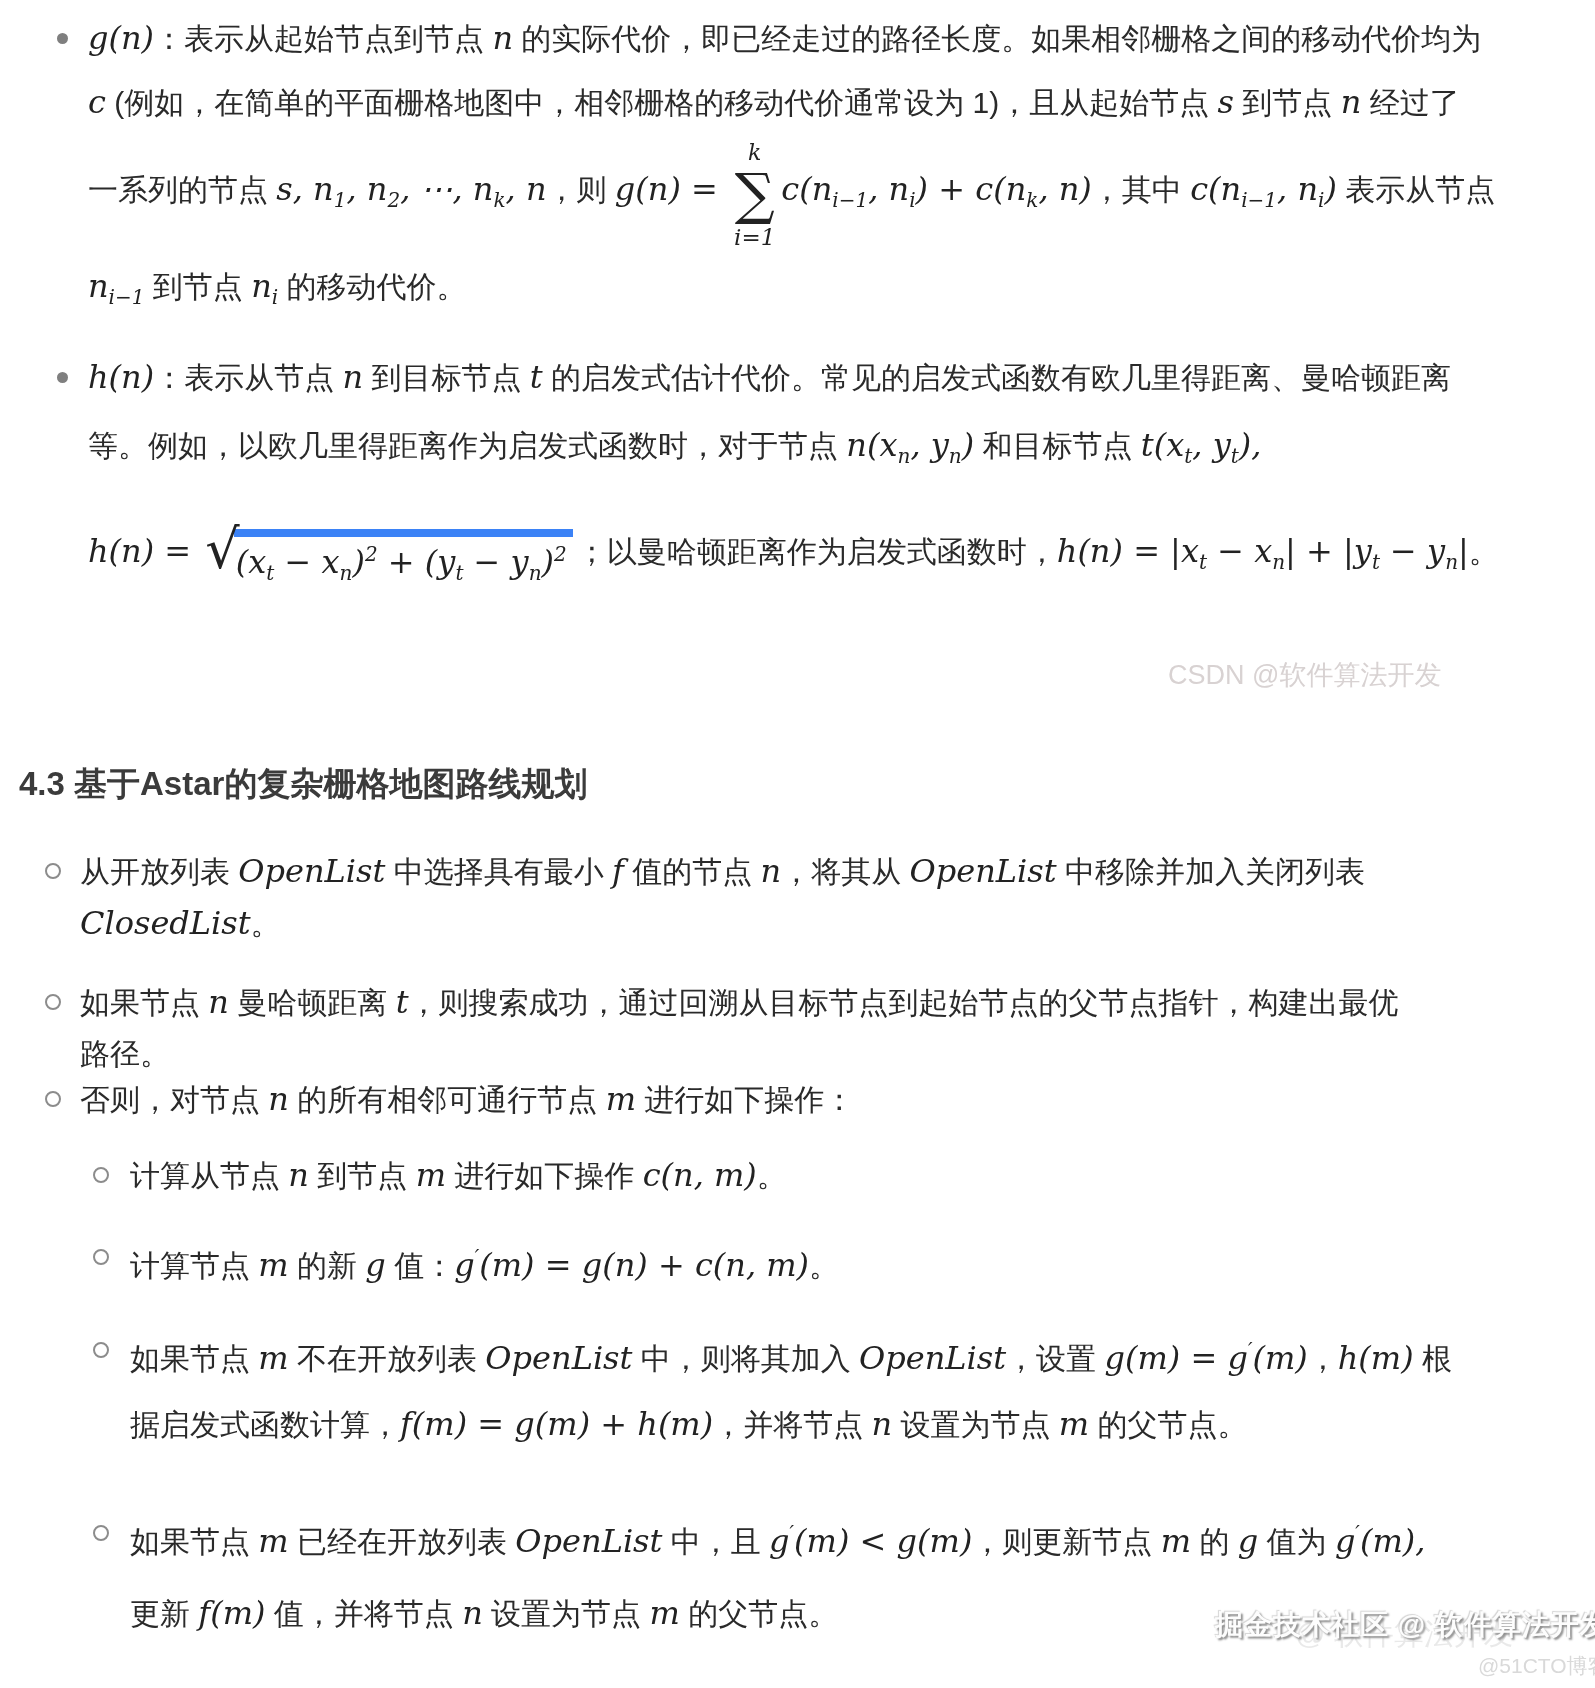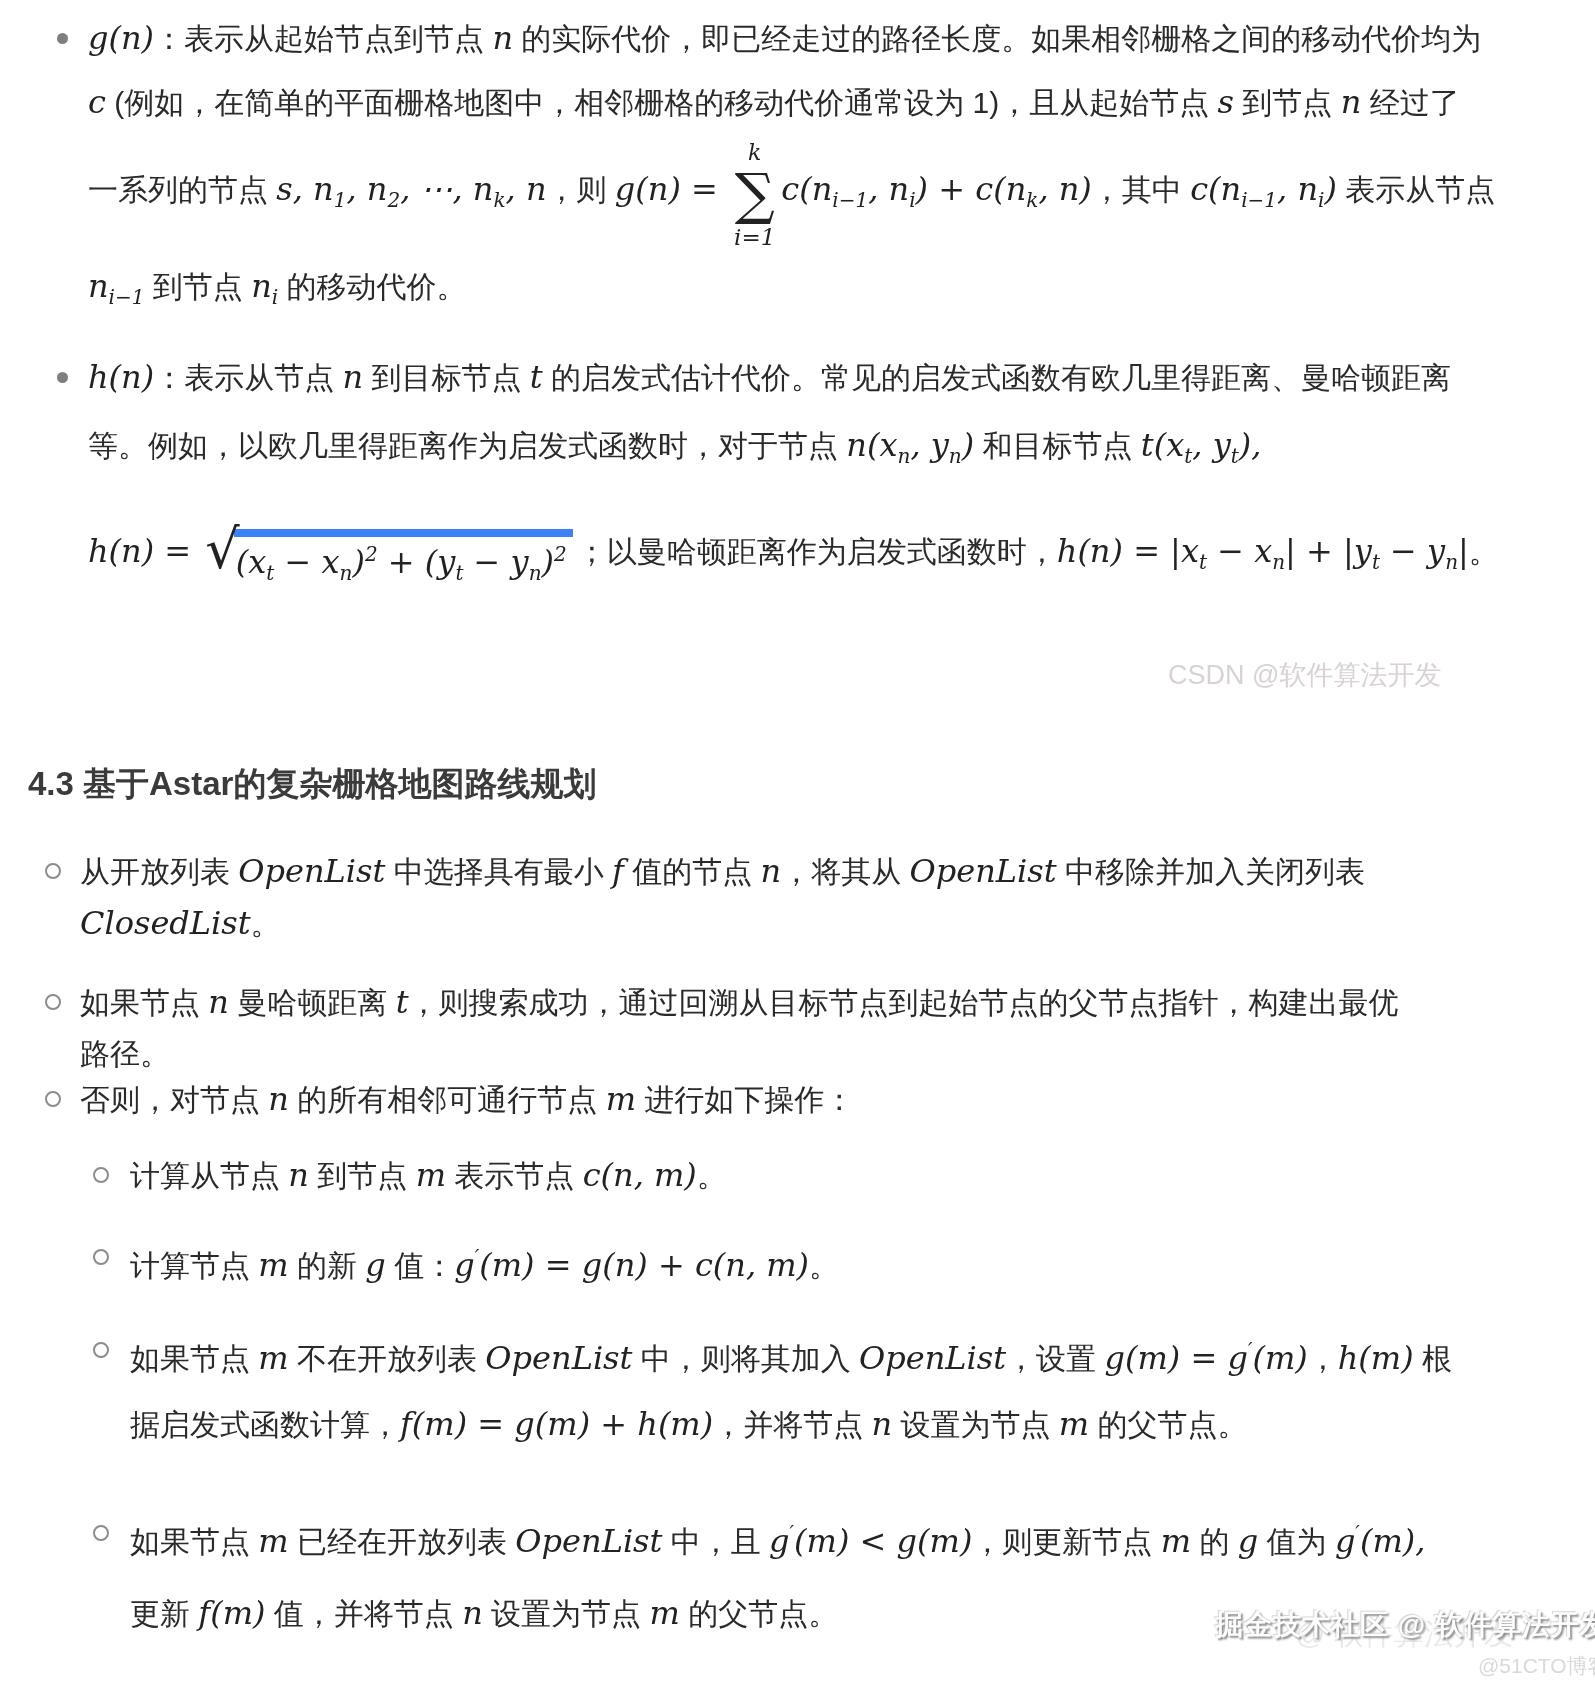--- a/index.html
+++ b/index.html
@@ -40,21 +40,21 @@
 
   .blk-1{top:343px;left:88px;}
   .blk-1 .line{height:68px;line-height:68px;}
   .blk-1 .l3{height:84px;line-height:84px;margin-top:30px;}
   .blk-1 .dot{left:-31px;top:29px;}
 
   .blk-2{top:625px;left:88px;}
   .blk-2 .line{height:62px;line-height:62px;}
   .blk-2 .dot{left:-31px;top:26px;}
 
-  .blk-3{top:762px;left:28px;}
+  .blk-3{top:762px;left:19px;}
   .blk-3 .line{height:44px;line-height:44px;}
 
   .blk-4{top:845px;left:80px;}
   .blk-5{top:976px;left:80px;}
   .blk-6{top:1073px;left:80px;}
   .blk-4 .line,.blk-5 .line,.blk-6 .line{height:52px;line-height:52px;}
   .blk-4 .ring,.blk-5 .ring,.blk-6 .ring{left:-35px;top:18px;}
 
   .blk-7{top:1147px;left:130px;}
   .blk-8{top:1229px;left:130px;}
@@ -84,17 +84,17 @@
   <div class="wm wm-csdn">CSDN @软件算法开发</div>
   <div class="wm wm-juejin-ghost">@ 软件算法开发</div>
   <div class="wm wm-juejin">掘金技术社区 @ 软件算法开发</div>
   <div class="wm wm-cto">@51CTO博客</div>
 <div class="blk bullet1 blk-0"><span class="dot"></span><div class="line l1"><span class="r-m">g(n)</span><span class="r-c">：表示从起始节点到节点 </span><span class="r-m">n</span><span class="r-c"> 的实际代价，即已经走过的路径长度。如果相邻栅格之间的移动代价均为</span></div><div class="line l2"><span class="r-m">c</span><span class="r-c"> (例如，在简单的平面栅格地图中，相邻栅格的移动代价通常设为 1)，且从起始节点 </span><span class="r-m">s</span><span class="r-c"> 到节点 </span><span class="r-m">n</span><span class="r-c"> 经过了</span></div><div class="line l3"><span class="r-c">一系列的节点 </span><span class="r-m">s, n</span><span class="r-msub">1</span><span class="r-m">, n</span><span class="r-msub">2</span><span class="r-m">, ⋯, n</span><span class="r-msub">k</span><span class="r-m">, n</span><span class="r-c">，则 </span><span class="r-m">g(n) = </span><span class="sum"><span class="sum-top">k</span><span class="sum-sig">∑</span><span class="sum-bot">i=1</span></span><span class="r-m">c(n</span><span class="r-msub">i−1</span><span class="r-m">, n</span><span class="r-msub">i</span><span class="r-m">) + c(n</span><span class="r-msub">k</span><span class="r-m">, n)</span><span class="r-c">，其中 </span><span class="r-m">c(n</span><span class="r-msub">i−1</span><span class="r-m">, n</span><span class="r-msub">i</span><span class="r-m">)</span><span class="r-c"> 表示从节点</span></div><div class="line l4"><span class="r-m">n</span><span class="r-msub">i−1</span><span class="r-c"> 到节点 </span><span class="r-m">n</span><span class="r-msub">i</span><span class="r-c"> 的移动代价。</span></div></div>
     <div class="blk bullet1 blk-1"><span class="dot"></span><div class="line l1"><span class="r-m">h(n)</span><span class="r-c">：表示从节点 </span><span class="r-m">n</span><span class="r-c"> 到目标节点 </span><span class="r-m">t</span><span class="r-c"> 的启发式估计代价。常见的启发式函数有欧几里得距离、曼哈顿距离</span></div><div class="line l2"><span class="r-c">等。例如，以欧几里得距离作为启发式函数时，对于节点 </span><span class="r-m">n(x</span><span class="r-msub">n</span><span class="r-m">, y</span><span class="r-msub">n</span><span class="r-m">)</span><span class="r-c"> 和目标节点 </span><span class="r-m">t(x</span><span class="r-msub">t</span><span class="r-m">, y</span><span class="r-msub">t</span><span class="r-m">),</span></div><div class="line l3"><span class="r-m">h(n) = </span><span class="sqrt"><span class="sqrt-rad">√</span><span class="sqrt-in"><span class="r-m">(x</span><span class="r-msub">t</span><span class="r-m"> − x</span><span class="r-msub">n</span><span class="r-m">)</span><span class="r-msup">2</span><span class="r-m"> + (y</span><span class="r-msub">t</span><span class="r-m"> − y</span><span class="r-msub">n</span><span class="r-m">)</span><span class="r-msup">2</span></span></span><span class="r-c">；以曼哈顿距离作为启发式函数时，</span><span class="r-m">h(n) = |x</span><span class="r-msub">t</span><span class="r-m"> − x</span><span class="r-msub">n</span><span class="r-m">| + |y</span><span class="r-msub">t</span><span class="r-m"> − y</span><span class="r-msub">n</span><span class="r-m">|</span><span class="r-c">。</span></div></div>
     <div class="blk heading blk-3"><div class="line l1"><span class="r-h">4.3 基于Astar的复杂栅格地图路线规划</span></div></div>
     <div class="blk bullet2 blk-4"><span class="ring"></span><div class="line l1"><span class="r-c">从开放列表 </span><span class="r-m">OpenList</span><span class="r-c"> 中选择具有最小 </span><span class="r-m">f</span><span class="r-c"> 值的节点 </span><span class="r-m">n</span><span class="r-c">，将其从 </span><span class="r-m">OpenList</span><span class="r-c"> 中移除并加入关闭列表</span></div><div class="line l2"><span class="r-m">ClosedList</span><span class="r-c">。</span></div></div>
     <div class="blk bullet2 blk-5"><span class="ring"></span><div class="line l1"><span class="r-c">如果节点 </span><span class="r-m">n</span><span class="r-c"> 曼哈顿距离 </span><span class="r-m">t</span><span class="r-c">，则搜索成功，通过回溯从目标节点到起始节点的父节点指针，构建出最优</span></div><div class="line l2"><span class="r-c">路径。</span></div></div>
     <div class="blk bullet2 blk-6"><span class="ring"></span><div class="line l1"><span class="r-c">否则，对节点 </span><span class="r-m">n</span><span class="r-c"> 的所有相邻可通行节点 </span><span class="r-m">m</span><span class="r-c"> 进行如下操作：</span></div></div>
-    <div class="blk bullet3 blk-7"><span class="ring"></span><div class="line l1"><span class="r-c">计算从节点 </span><span class="r-m">n</span><span class="r-c"> 到节点 </span><span class="r-m">m</span><span class="r-c"> 表示节点 </span><span class="r-m">c(n, m)</span><span class="r-c">。</span></div></div>
+    <div class="blk bullet3 blk-7"><span class="ring"></span><div class="line l1"><span class="r-c">计算从节点 </span><span class="r-m">n</span><span class="r-c"> 到节点 </span><span class="r-m">m</span><span class="r-c"> 进行如下操作 </span><span class="r-m">c(n, m)</span><span class="r-c">。</span></div></div>
     <div class="blk bullet3 blk-8"><span class="ring"></span><div class="line l1"><span class="r-c">计算节点 </span><span class="r-m">m</span><span class="r-c"> 的新 </span><span class="r-m">g</span><span class="r-c"> 值：</span><span class="r-m">g</span><span class="r-msup">′</span><span class="r-m">(m) = g(n) + c(n, m)</span><span class="r-c">。</span></div></div>
     <div class="blk bullet3 blk-9"><span class="ring"></span><div class="line l1"><span class="r-c">如果节点 </span><span class="r-m">m</span><span class="r-c"> 不在开放列表 </span><span class="r-m">OpenList</span><span class="r-c"> 中，则将其加入 </span><span class="r-m">OpenList</span><span class="r-c">，设置 </span><span class="r-m">g(m) = g</span><span class="r-msup">′</span><span class="r-m">(m)</span><span class="r-c">，</span><span class="r-m">h(m)</span><span class="r-c"> 根</span></div><div class="line l2"><span class="r-c">据启发式函数计算，</span><span class="r-m">f(m) = g(m) + h(m)</span><span class="r-c">，并将节点 </span><span class="r-m">n</span><span class="r-c"> 设置为节点 </span><span class="r-m">m</span><span class="r-c"> 的父节点。</span></div></div>
     <div class="blk bullet3 blk-10"><span class="ring"></span><div class="line l1"><span class="r-c">如果节点 </span><span class="r-m">m</span><span class="r-c"> 已经在开放列表 </span><span class="r-m">OpenList</span><span class="r-c"> 中，且 </span><span class="r-m">g</span><span class="r-msup">′</span><span class="r-m">(m) &lt; g(m)</span><span class="r-c">，则更新节点 </span><span class="r-m">m</span><span class="r-c"> 的 </span><span class="r-m">g</span><span class="r-c"> 值为 </span><span class="r-m">g</span><span class="r-msup">′</span><span class="r-m">(m),</span></div><div class="line l2"><span class="r-c">更新 </span><span class="r-m">f(m)</span><span class="r-c"> 值，并将节点 </span><span class="r-m">n</span><span class="r-c"> 设置为节点 </span><span class="r-m">m</span><span class="r-c"> 的父节点。</span></div></div>
   </div>
 
 </body></html>

